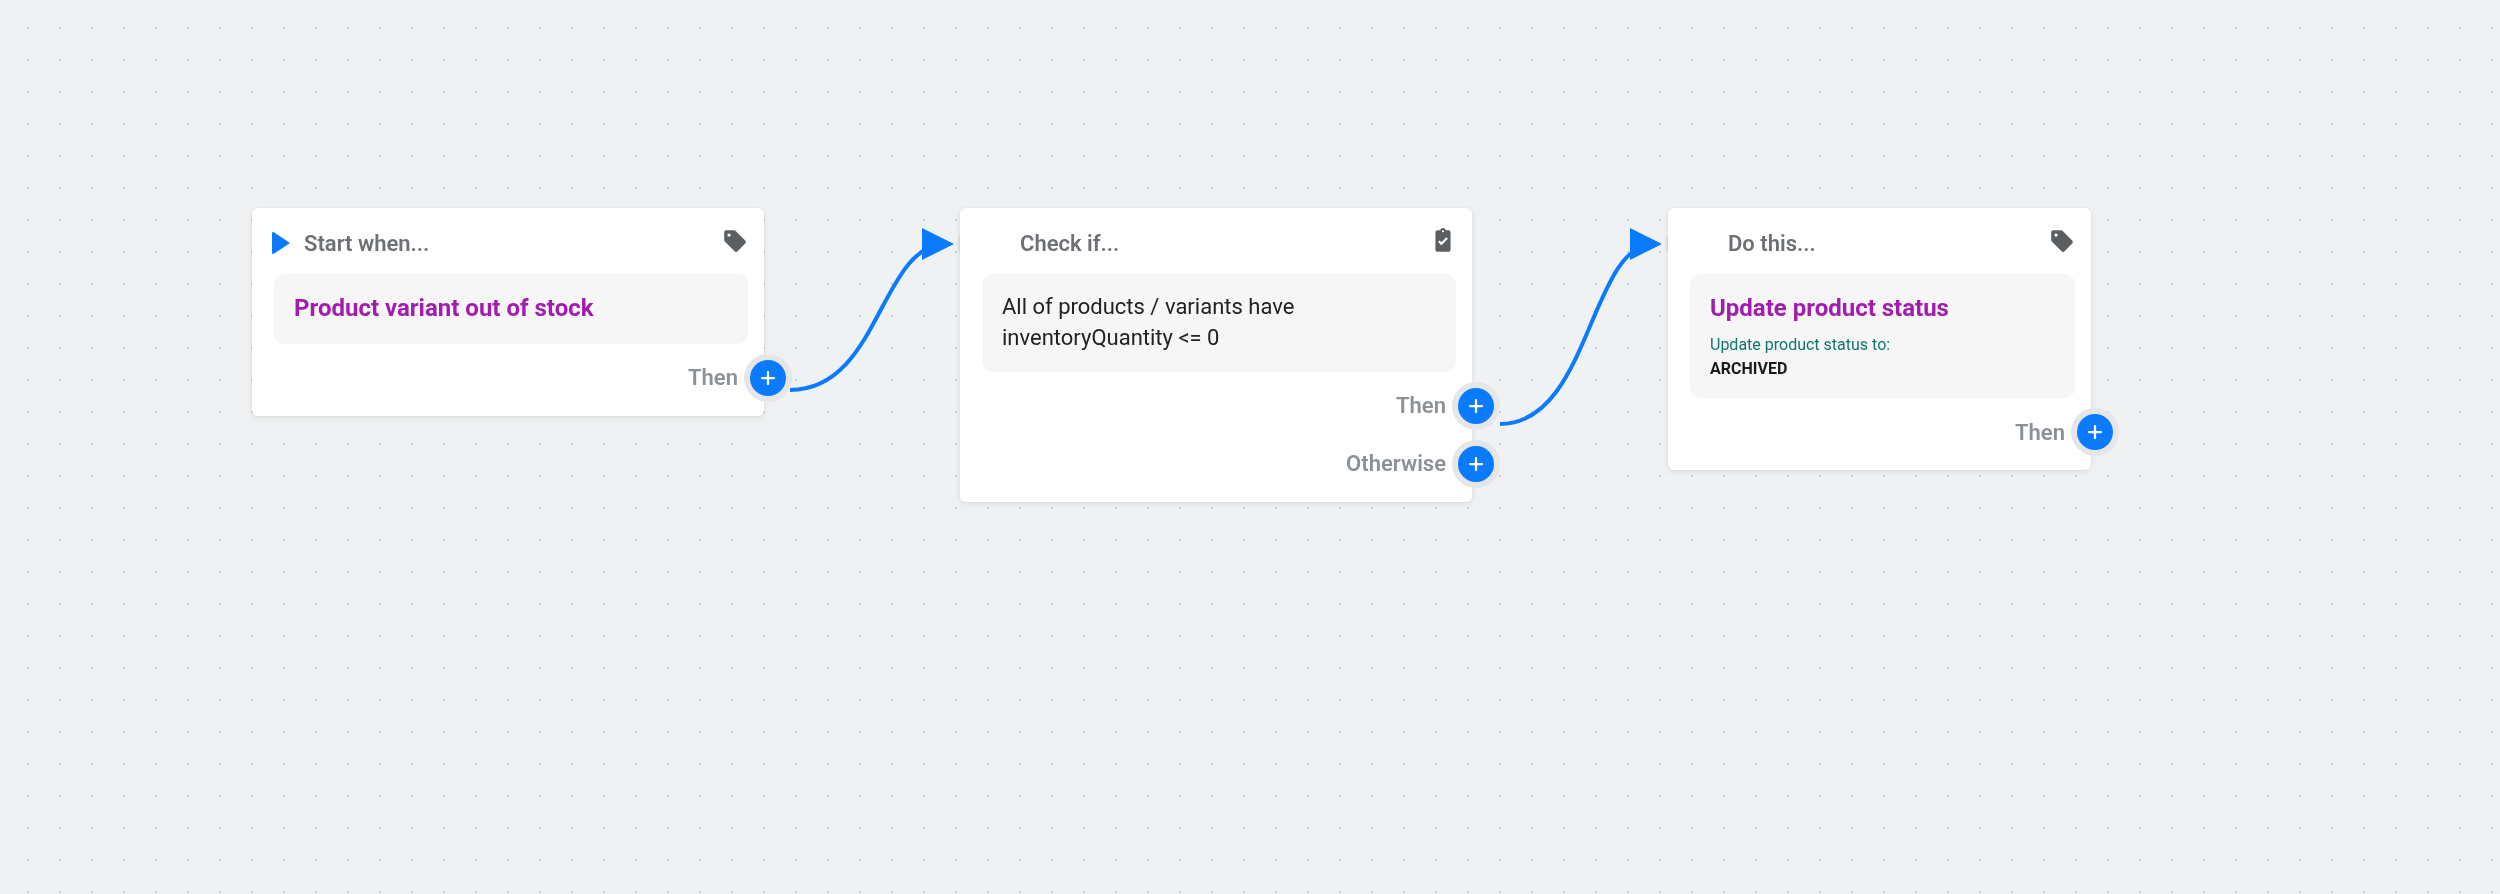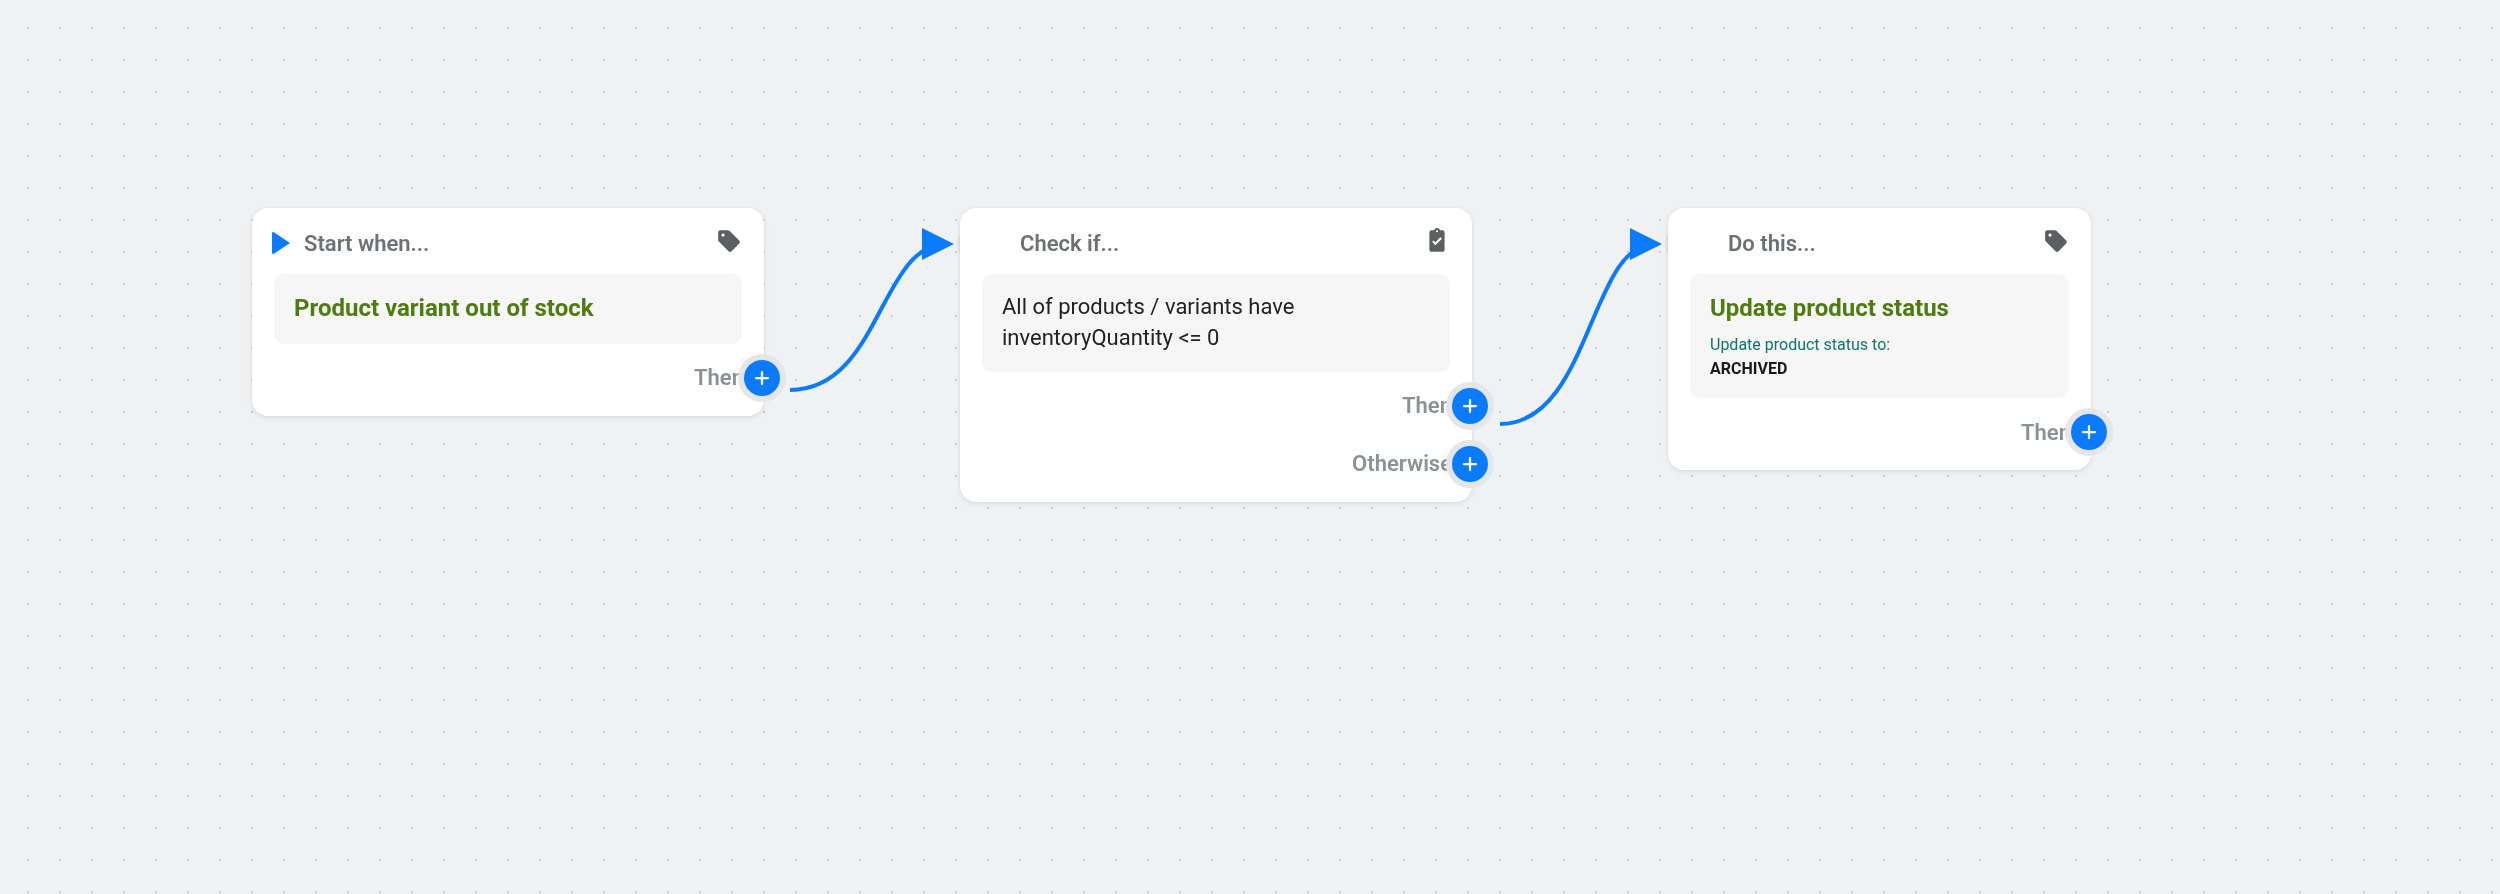--- a/index.html
+++ b/index.html
@@ -14,23 +14,23 @@
     position: relative;
     overflow: hidden;
   }
   .canvas {
     position: absolute;
     inset: 0;
   }
   .card {
     position: absolute;
     background: #ffffff;
-    border-radius: 16px;
+    border-radius: 6px;
     box-shadow: 0 2px 6px rgba(0,0,0,0.08), 0 0 0 1px rgba(0,0,0,0.02);
-    padding: 20px 22px 20px 22px;
+    padding: 20px 16px 20px 22px;
   }
   .card-header {
     display: flex;
     align-items: center;
     justify-content: space-between;
     margin-bottom: 16px;
   }
   .card-header-left {
     display: flex;
     align-items: center;
@@ -68,27 +68,27 @@
     background: #f6f6f7;
     border-radius: 10px;
     padding: 18px 20px;
     font-size: 22px;
     line-height: 1.4;
     color: #202223;
   }
   .body-bold {
     font-weight: 700;
     font-size: 24px;
-    color: #4d7c0f;
+    color: #a21caf;
   }
   .branch-row {
     display: flex;
     align-items: center;
     justify-content: flex-end;
-    gap: 0;
+    gap: 12px;
     margin-top: 16px;
     position: relative;
   }
   .branch-label {
     font-size: 22px;
     font-weight: 600;
     color: #8c9196;
   }
   .plus-btn {
     width: 36px; height: 36px;

